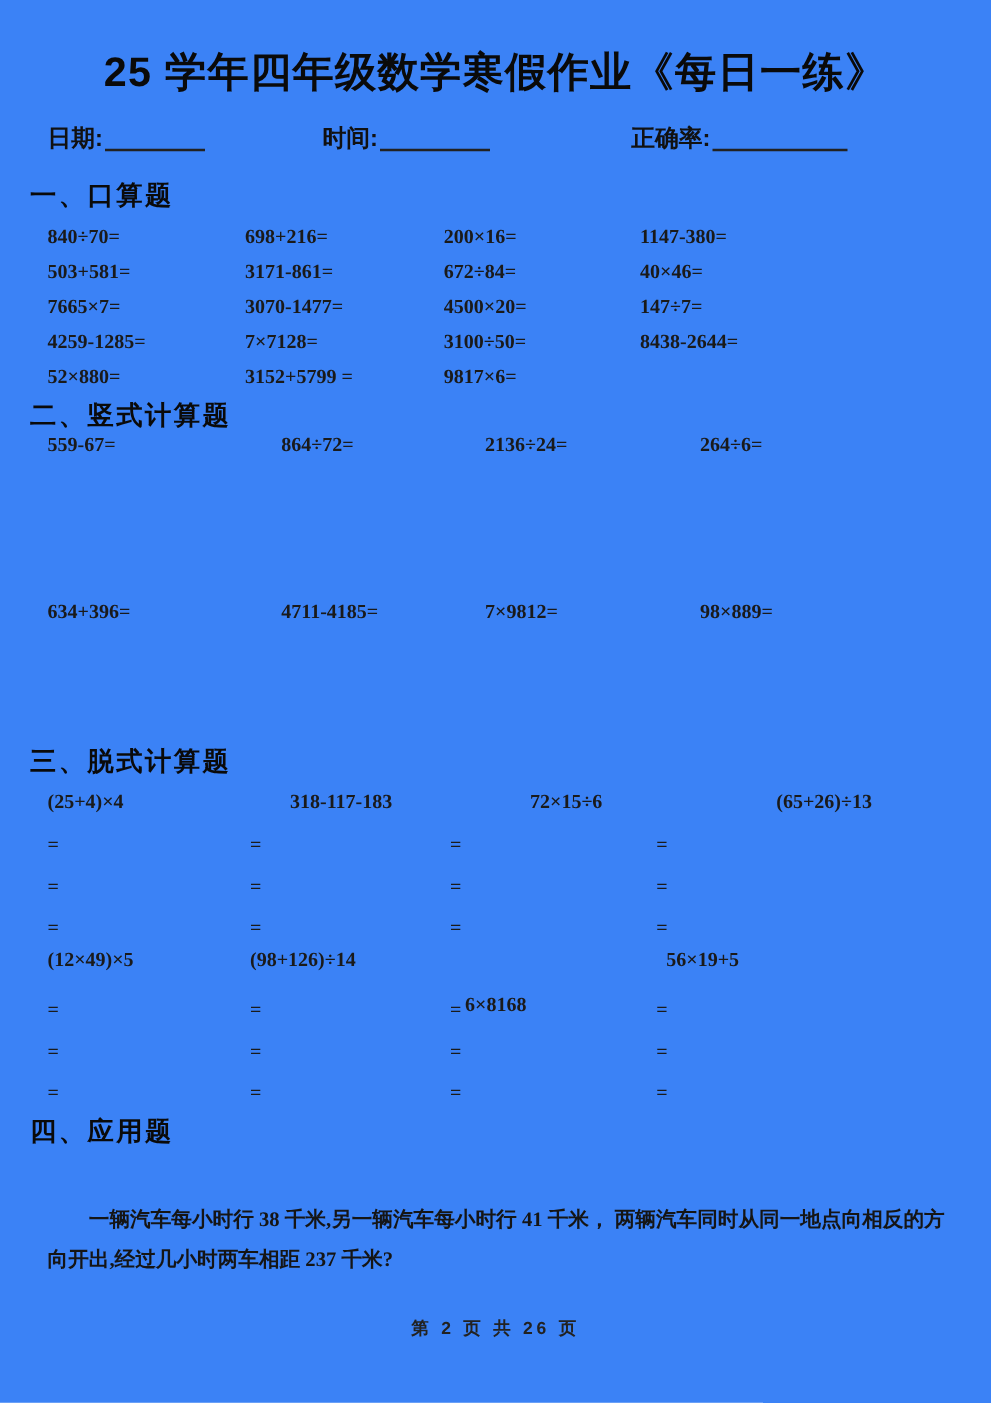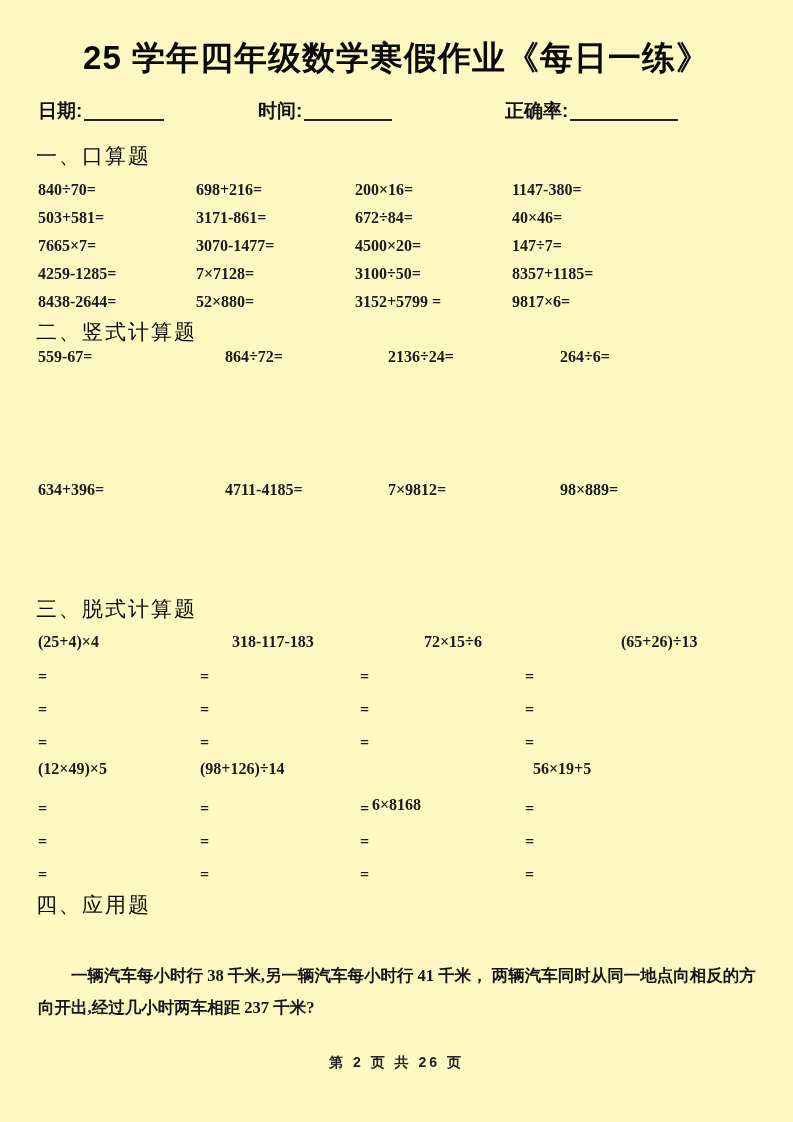--- a/index.html
+++ b/index.html
@@ -7,21 +7,21 @@
   body {
     background: #fbfbfa;
     font-family: "Liberation Sans", sans-serif;
     color: #111;
     position: relative;
     overflow: hidden;
   }
   .page {
     position: absolute;
     inset: 0;
-    background: #fef9c3;
+    background: #3b82f6;
   }
   .title {
     position: absolute;
     top: 36px;
     left: 0;
     width: 100%;
     text-align: center;
     font-size: 33px;
     font-weight: 900;
     letter-spacing: 1px;
@@ -38,23 +38,23 @@
     height: 20px;
     vertical-align: -4px;
     margin-left: 2px;
   }
   .blank-date { width: 80px; }
   .blank-time { width: 88px; }
   .blank-acc  { width: 108px; }
 
   .sec-heading {
     position: absolute;
-    left: 36px;
+    left: 24px;
     font-size: 21px;
-    font-weight: 400;
+    font-weight: 700;
     letter-spacing: 2px;
     color: #0a0a0a;
     white-space: nowrap;
   }
   .h1 { top: 142px; }
   .h2 { top: 318px; }
   .h3 { top: 595px; }
   .h4 { top: 891px; }
 
   .eq {
@@ -143,21 +143,20 @@
     <div class="eq cell">3171-861=</div>
     <div class="eq cell">672÷84=</div>
     <div class="eq cell">40×46=</div>
     <div class="eq cell">7665×7=</div>
     <div class="eq cell">3070-1477=</div>
     <div class="eq cell">4500×20=</div>
     <div class="eq cell">147÷7=</div>
     <div class="eq cell">4259-1285=</div>
     <div class="eq cell">7×7128=</div>
     <div class="eq cell">3100÷50=</div>
-    <div class="eq cell">8357+1185=</div>
     <div class="eq cell">8438-2644=</div>
     <div class="eq cell">52×880=</div>
     <div class="eq cell">3152+5799 =</div>
     <div class="eq cell">9817×6=</div>
   </div>
 
   <div class="sec-heading h2">二、竖式计算题</div>
 
   <div class="grid vert-grid vg1">
     <div class="eq cell">559-67=</div>

